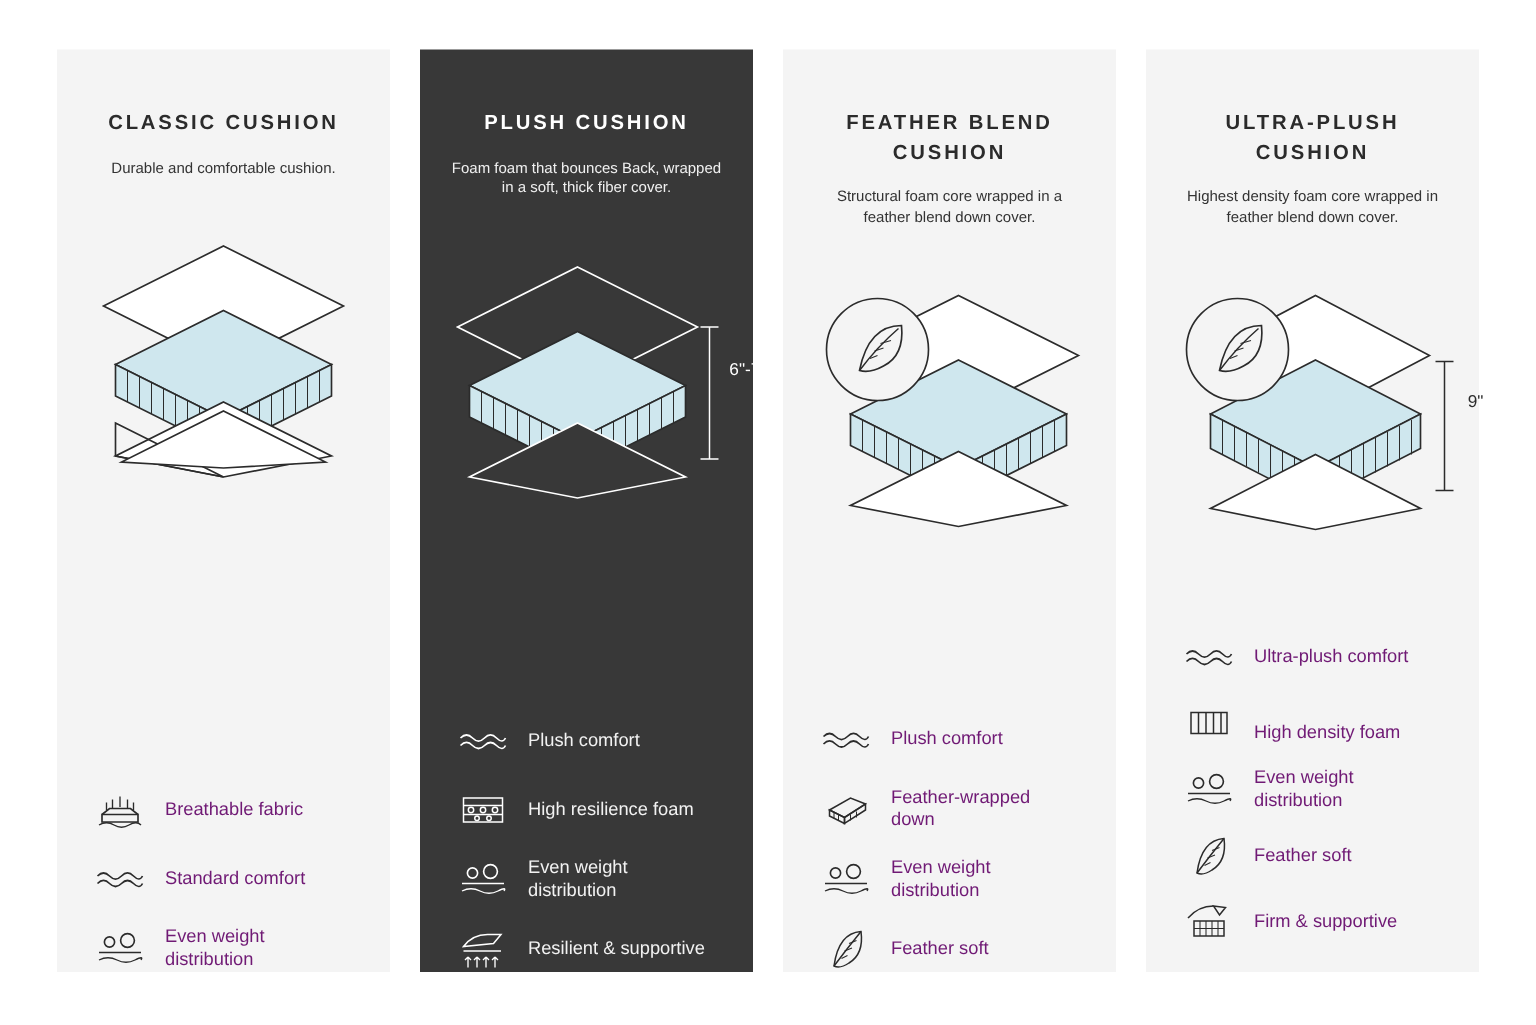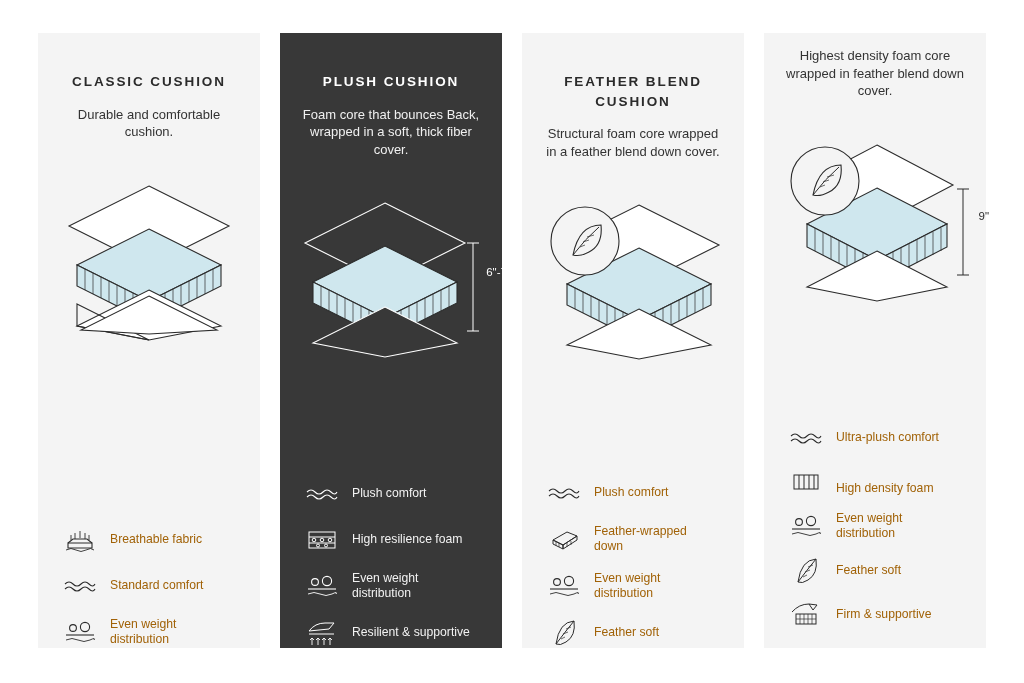--- a/index.html
+++ b/index.html
@@ -38,21 +38,21 @@
     font-weight: bold;
     letter-spacing: 1.9px;
     text-align: center;
     line-height: 1.45;
     color: #2b2b2b;
   }
   .card.dark .card-title { color: #ffffff; }
 
   .card-desc {
     margin-top: 14px;
-    font-size: 13px;
+    font-size: 10px;
     line-height: 1.35;
     text-align: center;
     color: #333333;
     max-width: 182px;
   }
   .card.dark .card-desc { color: #f0f0f0; }
 
   
   .diagram-wrap {
     position: relative;
@@ -84,21 +84,21 @@
     min-width: 36px;
     height: 30px;
     display: flex;
     align-items: center;
     justify-content: center;
   }
   .feat-icon svg { display: block; overflow: visible; }
   .feat-label {
     font-size: 12.2px;
     line-height: 1.28;
-    color: #a16207;
+    color: #701a75;
     max-width: 125px;
   }
   .card.dark .feat-label { color: #f2f2f2; }
 
   
   .dim {
     position: absolute;
     display: flex;
     align-items: center;
     gap: 4px;
@@ -188,21 +188,21 @@
             <path d="M2 21 q6 -3 12 0 t12 0 t4 0" stroke-width="0.9"></path>
           </svg>
         </span>
         <span class="feat-label">Even weight distribution</span>
       </div>
     </div>
   </div>
 
   <div class="card dark">
     <div class="card-title">PLUSH CUSHION</div>
-    <div class="card-desc">Foam core that bounces Back, wrapped in a soft, thick fiber cover.</div>
+    <div class="card-desc">Foam foam that bounces Back, wrapped in a soft, thick fiber cover.</div>
 
     <div class="diagram-wrap">
       <svg width="196" height="170" viewBox="0 0 196 170">
         <g stroke="#ffffff" stroke-width="1.1" fill="#383838">
           <polygon points="92,12 172,52 92,92 12,52"></polygon>
         </g>
         <g stroke="#2b2b2b" stroke-width="1.1">
           <polygon points="92,55 164,91 92,127 20,91" fill="#cfe7ee"></polygon>
           <polygon points="20,91 92,127 92,148 20,112" fill="#cfe7ee"></polygon>
           <polygon points="92,127 164,91 164,112 92,148" fill="#cfe7ee"></polygon>
@@ -387,20 +387,21 @@
               <path d="M14 15 l5 -2 M17 10 l5 -2 M12 20 l4 -2"></path>
             </g>
           </svg>
         </span>
         <span class="feat-label">Feather soft</span>
       </div>
     </div>
   </div>
 
   <div class="card light">
+    <div class="card-title">ULTRA-PLUSH CUSHION</div>
     <div class="card-desc">Highest density foam core wrapped in feather blend down cover.</div>
 
     <div class="diagram-wrap">
       <svg width="196" height="170" viewBox="0 0 196 170">
         <g stroke="#2b2b2b" stroke-width="1.1" fill="#ffffff">
           <polygon points="100,12 176,52 100,92 24,52"></polygon>
         </g>
         <g stroke="#2b2b2b" stroke-width="1.1">
           <polygon points="100,55 170,91 100,127 30,91" fill="#cfe7ee"></polygon>
           <polygon points="30,91 100,127 100,150 30,114" fill="#cfe7ee"></polygon>

